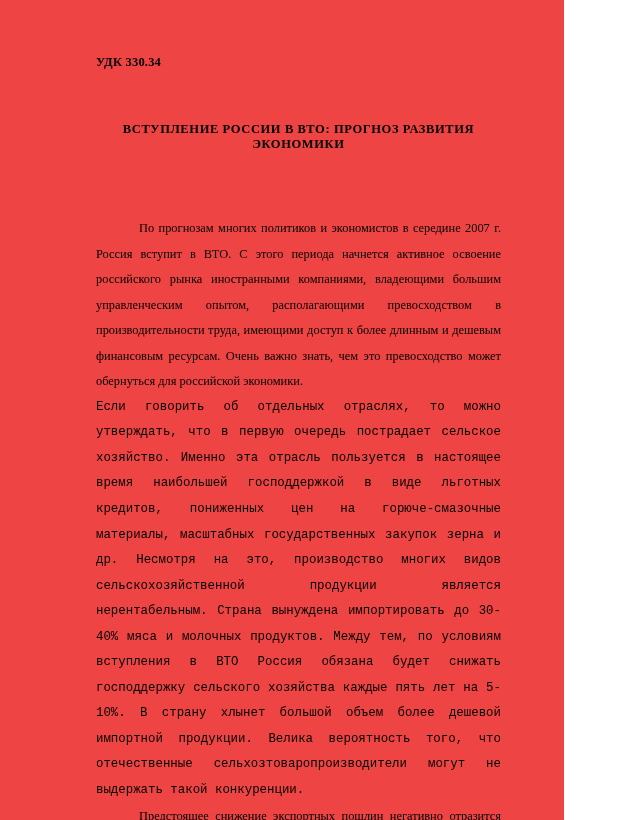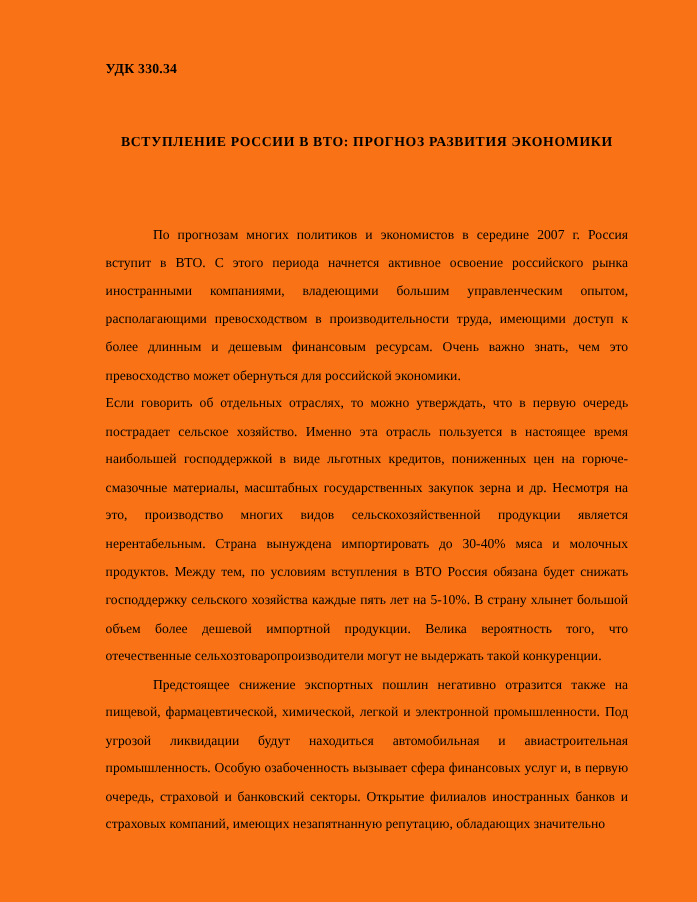--- a/index.html
+++ b/index.html
@@ -9,23 +9,23 @@
   }
   body {
     width: 634px;
     height: 820px;
     font-family: "Liberation Serif", serif;
     color: #000000;
     overflow: hidden;
   }
   .page {
     position: relative;
-    width: 634px;
+    width: 564px;
     height: 820px;
-    background: #f97316;
+    background: #ef4444;
     box-sizing: border-box;
     padding: 55px 63px 40px 96px;
   }
   .udk {
     font-size: 12.5px;
     font-weight: bold;
     letter-spacing: 0.2px;
     margin: 0 0 36px 0;
     text-align: left;
   }
@@ -57,20 +57,21 @@
     text-align: justify;
     text-justify: inter-word;
   }
   .para {
     margin: 0;
     text-indent: 43px;
     text-align: justify;
   }
   .para.noindent {
     text-indent: 0;
+    font-family: Liberation Mono, monospace;
   }
 </style>
 </head>
 <body>
 
 <div class="page">
 
   <div class="udk">УДК 330.34</div>
 
 

